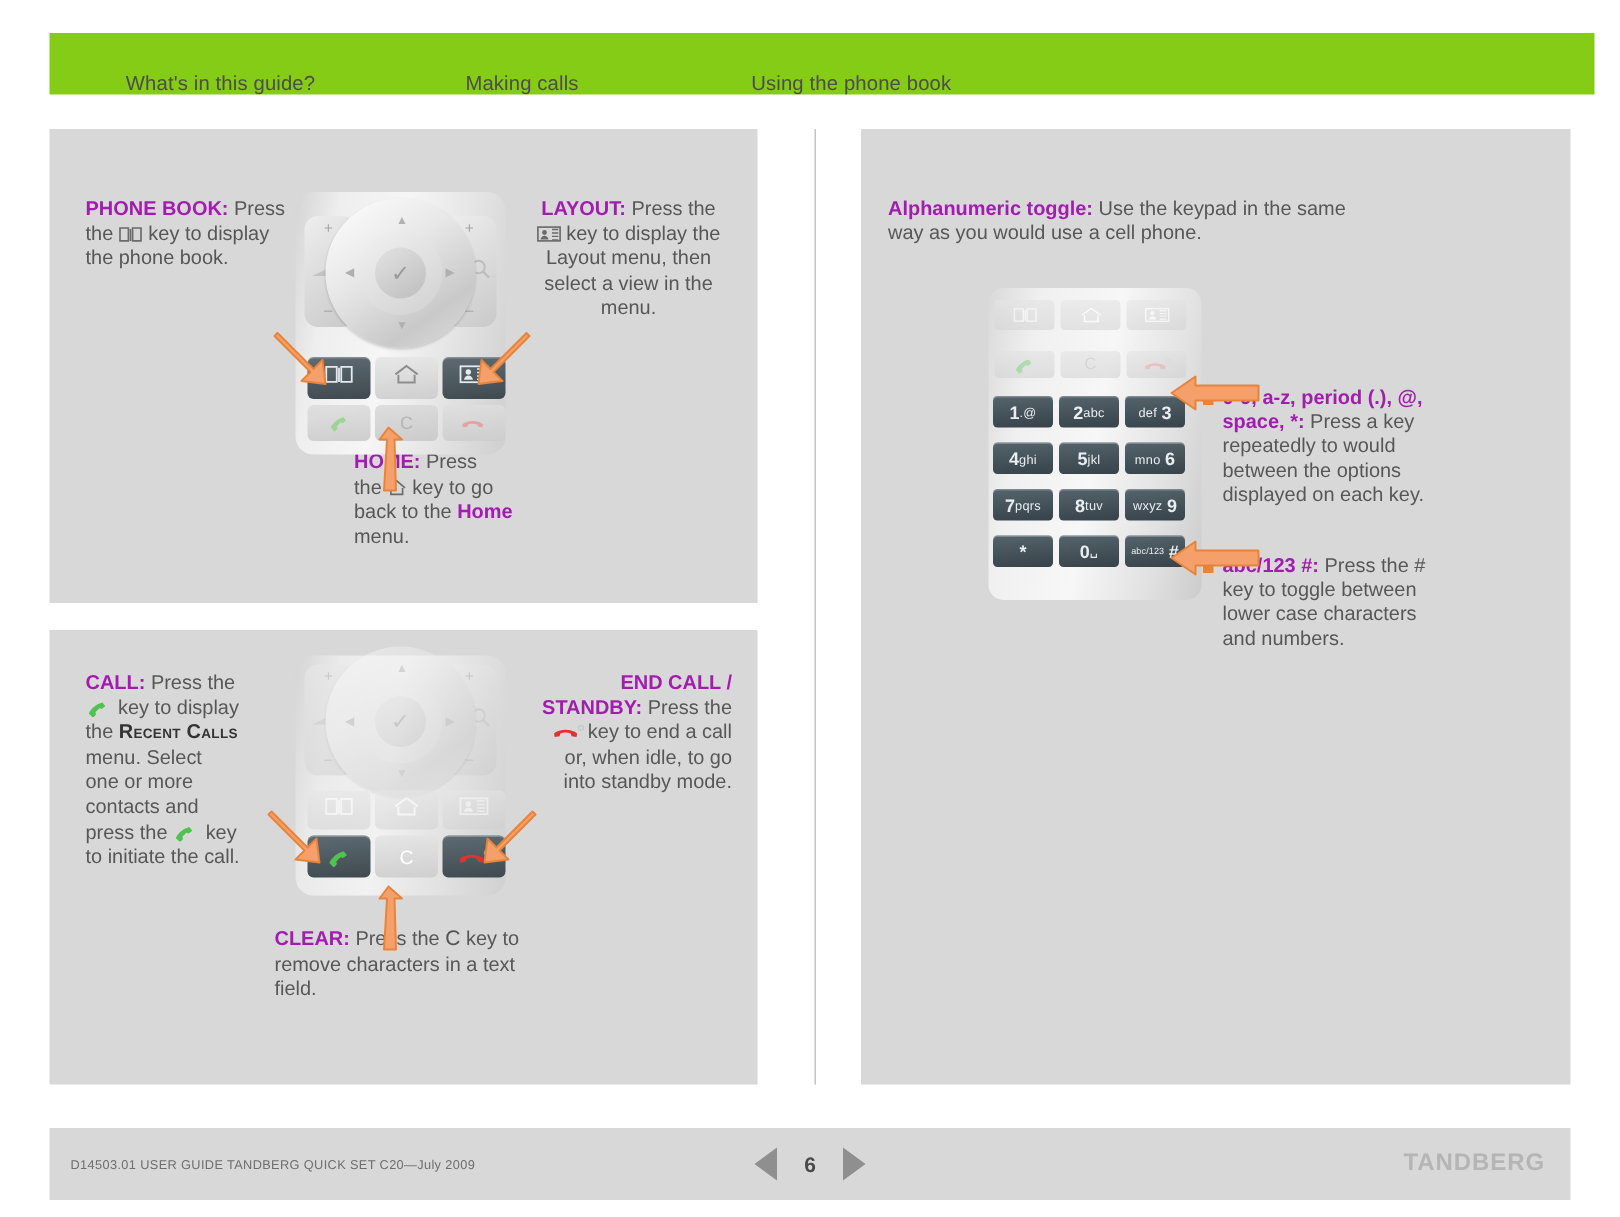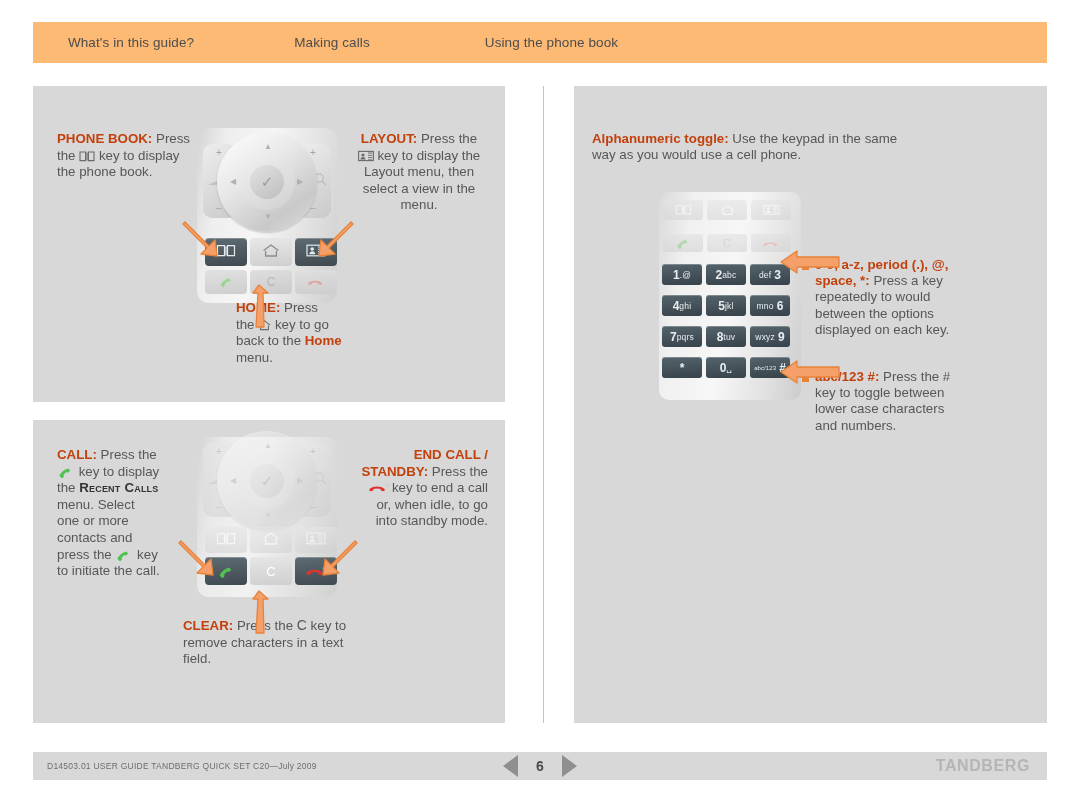--- a/index.html
+++ b/index.html
@@ -6,21 +6,21 @@
   body{
     width:1080px;height:811px;
     background:#ffffff;
     font-family:"Liberation Sans","DejaVu Sans",sans-serif;
     overflow:hidden;
     position:relative;
   }
   
   .tabbar{
     position:absolute;left:33px;top:22px;width:1014px;height:41px;
-    background:#fdba74;display:flex;align-items:center;
+    background:#84cc16;display:flex;align-items:flex-end;padding-left:16px;
   }
   .tab{
     flex:0 0 auto;display:flex;align-items:center;justify-content:center;
     font-size:13.5px;color:#4d4d4d;letter-spacing:.1px;
     padding:0 18px;white-space:nowrap;
   }
   .tab.active{background:#555555;color:#ffffff;font-weight:bold;}
   .tab-0{width:160px;}
   .tab-1{width:175px;}
   .tab-2{width:170px;}
@@ -30,21 +30,21 @@
 
   
   .panel{position:absolute;background:#d8d8d8;}
   #panel-topleft{left:33px;top:86px;width:472px;height:316px;}
   #panel-bottomleft{left:33px;top:420px;width:472px;height:303px;}
   #panel-right{left:574px;top:86px;width:473px;height:637px;}
   .divider{position:absolute;left:543px;top:86px;width:1px;height:637px;background:#c4c4c4;}
 
   
   .txt{position:absolute;font-size:13.3px;line-height:16.6px;color:#575757;}
-  .txt b{color:#c2410c;font-weight:bold;}
+  .txt b{color:#a21caf;font-weight:bold;}
   .sc{font-variant:small-caps;font-weight:bold;color:#333;letter-spacing:.2px;}
 
   #t-phonebook{left:57px;top:131px;width:150px;}
   #t-layout{left:350px;top:131px;width:138px;text-align:center;}
   #t-home{left:236px;top:300px;width:130px;}
   #t-call{left:57px;top:447px;width:118px;}
   #t-endcall{left:338px;top:447px;width:150px;text-align:right;}
   #t-clear{left:183px;top:617px;width:185px;}
   #t-alpha{left:592px;top:131px;width:345px;line-height:15.5px;}
   #t-keys1{left:815px;top:257px;width:150px;line-height:16.2px;}
@@ -145,21 +145,21 @@
     font-size:11px;color:#bbbbbb;
   }
 
   
   .bullet{position:absolute;width:7px;height:7px;background:#e8833a;}
   #b1{left:802px;top:263px;}
   #b2{left:802px;top:375px;}
 
   
   .footer{
-    position:absolute;left:33px;top:752px;width:1014px;height:28px;background:#d8d8d8;
+    position:absolute;left:33px;top:752px;width:1014px;height:48px;background:#d8d8d8;
     display:flex;align-items:center;
   }
   .foot-left{position:absolute;left:14px;font-size:8.5px;color:#6e6e6e;letter-spacing:.25px;}
   .pager{position:absolute;left:0;right:0;display:flex;align-items:center;justify-content:center;gap:18px;}
   .tri{width:0;height:0;}
   .tri.left{border-top:11px solid transparent;border-bottom:11px solid transparent;border-right:15px solid #8f8f8f;}
   .tri.right{border-top:11px solid transparent;border-bottom:11px solid transparent;border-left:15px solid #8f8f8f;}
   .pageno{font-size:14px;font-weight:bold;color:#4a4a4a;}
   .brand{position:absolute;right:17px;font-size:16px;font-weight:bold;color:#b5b5b5;letter-spacing:.6px;}
 </style>

